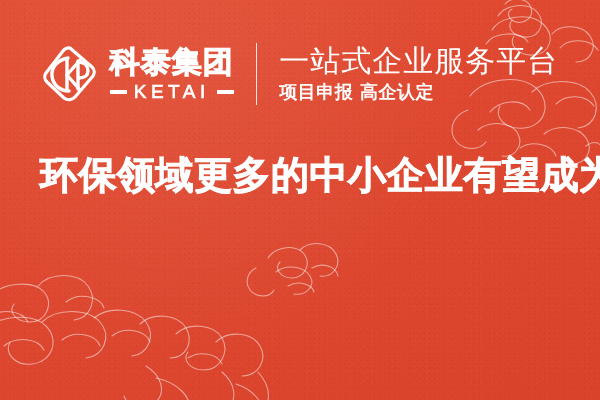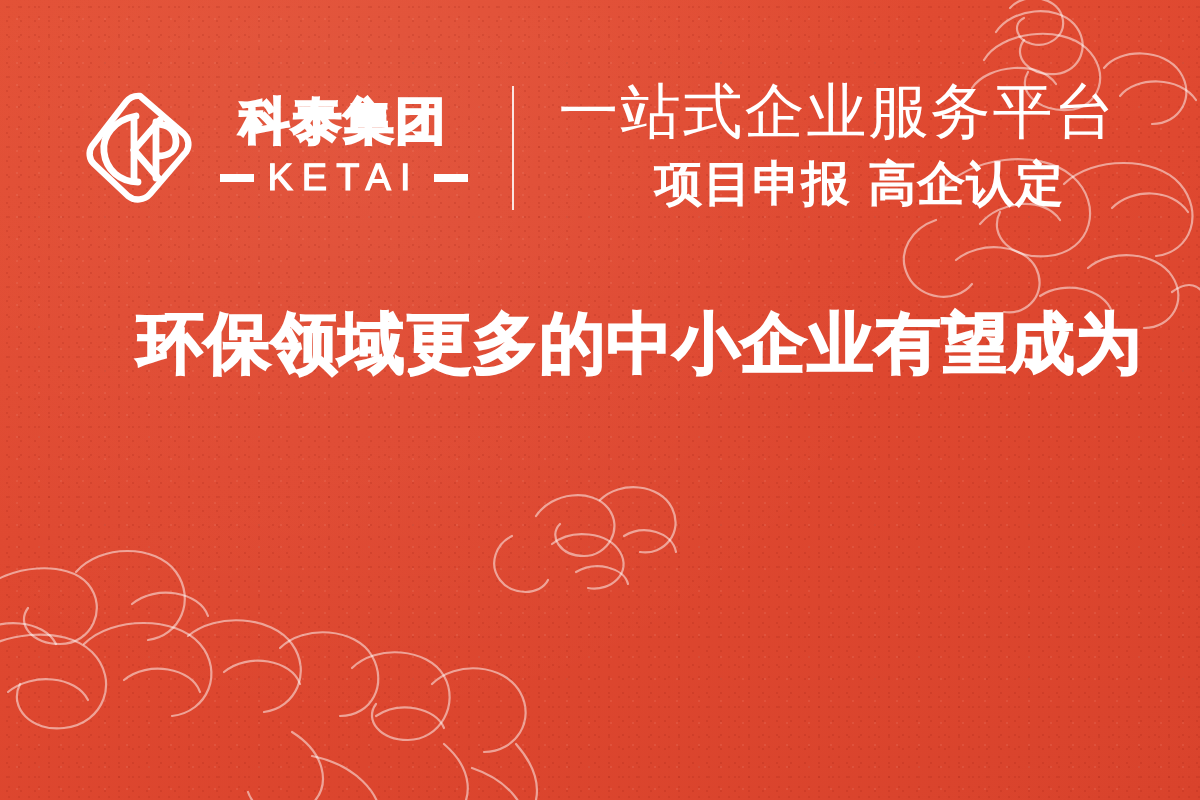--- a/index.html
+++ b/index.html
@@ -64,21 +64,21 @@
     flex: 0 0 auto;
   }
   .logo-words {
     display: flex;
     flex-direction: column;
     align-items: center;
     line-height: 1;
   }
   .logo-cn {
     font-family: Liberation Sans, sans-serif;
-    font-size: 25px;
+    font-size: 30px;
     font-weight: bold;
     color: #ffffff;
     letter-spacing: 1px;
     line-height: 1.02;
     white-space: nowrap;
     -webkit-text-stroke: 1.1px #ffffff;
   }
   .logo-en-row {
     display: flex;
     align-items: center;
@@ -118,40 +118,39 @@
     font-family: "DejaVu Sans", "Liberation Sans", sans-serif;
     font-size: 30px;
     font-weight: normal;
     color: #ffffff;
     letter-spacing: 1px;
     line-height: 1.12;
     white-space: nowrap;
   }
   .slogan-sub {
     font-family: "DejaVu Sans", "Liberation Sans", sans-serif;
-    font-size: 24px;
+    font-size: 18px;
     font-weight: bold;
     color: #ffffff;
     letter-spacing: 0.5px;
     line-height: 1.35;
     margin-top: 3px;
     white-space: nowrap;
-    margin-left: 48px;
   }
 
   
   .headline {
     position: absolute;
     left: 0; right: 0;
     top: 148px;
     text-align: center;
   }
   .headline-line {
     font-family: "DejaVu Sans", "Liberation Sans", sans-serif;
-    font-size: 33px;
+    font-size: 38px;
     font-weight: bold;
     color: #ffffff;
     line-height: 1.45;
     letter-spacing: 0.5px;
     white-space: nowrap;
     margin-left: 40px;
     -webkit-text-stroke: 0.9px #ffffff;
   }
   .headline-line.second {
     letter-spacing: 1px;

